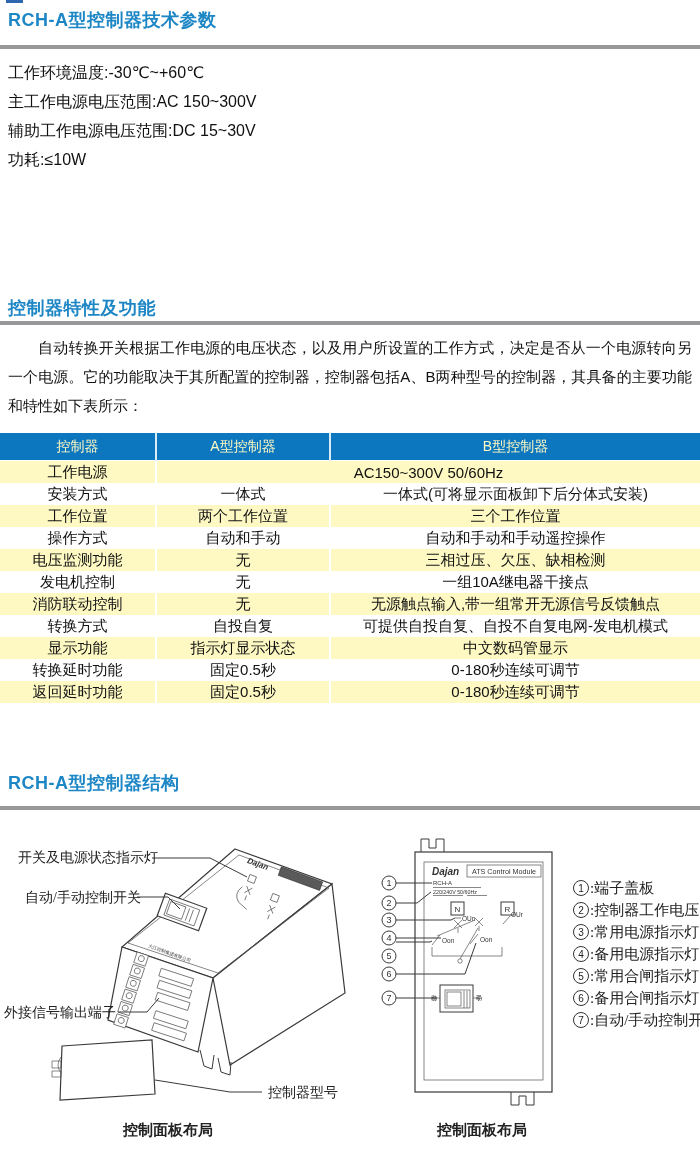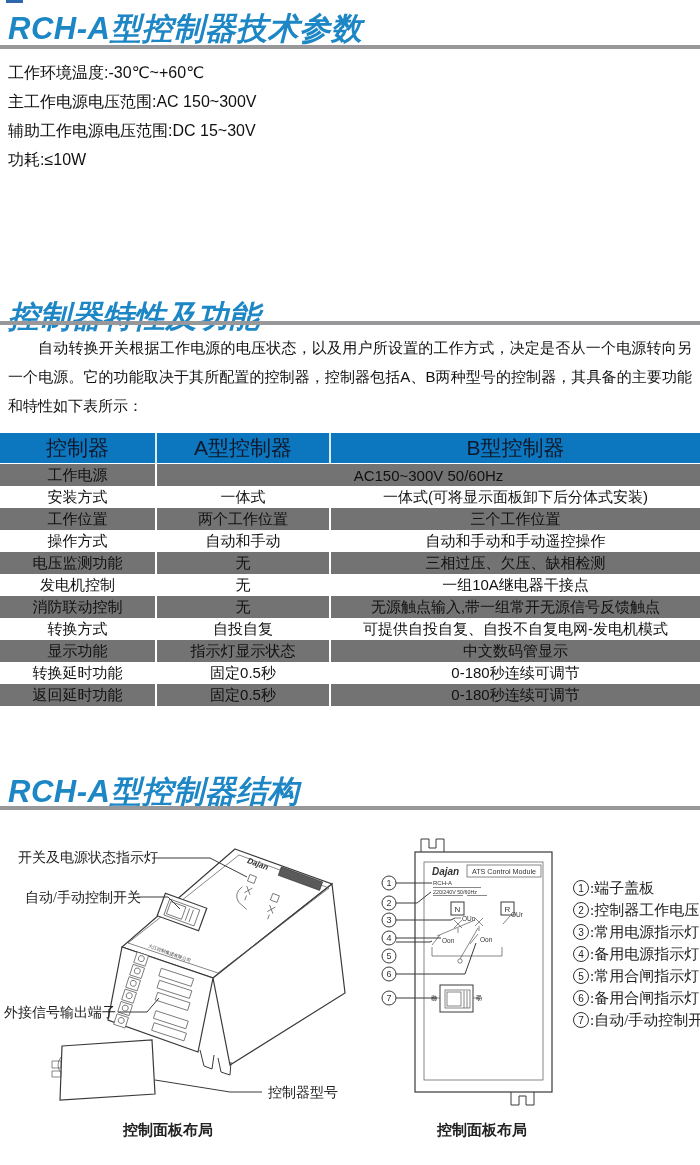--- a/index.html
+++ b/index.html
@@ -1,28 +1,28 @@
 <!DOCTYPE html>
 <html><head>
 <meta charset="utf-8">
 <style>
   html,body{margin:0;padding:0;}
   body{width:700px;height:1165px;position:relative;background:#fff;
        font-family:"Liberation Sans","DejaVu Sans",sans-serif;color:#1a1a1a;overflow:hidden;}
   .abs{position:absolute;}
-  .sec-title{font-size:31px;font-weight:bold;color:#1d86c5;letter-spacing:.5px;white-space:nowrap;font-style:italic;}
+  .sec-title{font-size:18px;font-weight:bold;color:#1d86c5;letter-spacing:.5px;white-space:nowrap;}
   .rule{height:4px;background:#98989a;width:700px;left:0;}
   .param-line{font-size:16px;height:29px;line-height:29px;color:#111;white-space:nowrap;}
   .para{font-size:15px;line-height:29px;text-align:justify;text-indent:2em;color:#111;}
   table.spec{border-collapse:collapse;table-layout:fixed;width:700px;}
-  table.spec th{background:#0c77bf;color:#0f172a;font-weight:normal;font-size:21px;height:25px;
+  table.spec th{background:#0c77bf;color:#fef9c3;font-weight:normal;font-size:14px;height:25px;
                 border-bottom:1px solid #fff;}
   table.spec th + th, table.spec td + td{border-left:2px solid rgba(255,255,255,.85);}
   table.spec td{font-size:15px;height:22px;text-align:center;color:#111;padding:0 2px;white-space:nowrap;overflow:hidden;}
-  table.spec tr.g td{background:#737373;}
+  table.spec tr.g td{background:#fef9c3;}
   .dlabel{font-family:"Liberation Serif","DejaVu Serif",serif;font-size:14px;color:#222;white-space:nowrap;}
   .dcaption{font-family:"Liberation Serif","DejaVu Serif",serif;font-size:15px;color:#222;font-weight:bold;white-space:nowrap;}
   .legend{font-family:"Liberation Serif","DejaVu Serif",serif;font-size:15px;color:#222;}
   .legend-row{display:flex;align-items:center;height:22px;white-space:nowrap;}
   .lg-num{display:inline-flex;align-items:center;justify-content:center;width:14px;height:14px;
           border:1px solid #333;border-radius:50%;font-size:10px;margin-right:1px;flex:0 0 auto;
           font-family:"Liberation Sans",sans-serif;color:#222;}
   .sliver{background:#2f66b0;}
   svg{overflow:visible;}
   svg text{font-family:"Liberation Sans","DejaVu Sans",sans-serif;fill:#333;}

